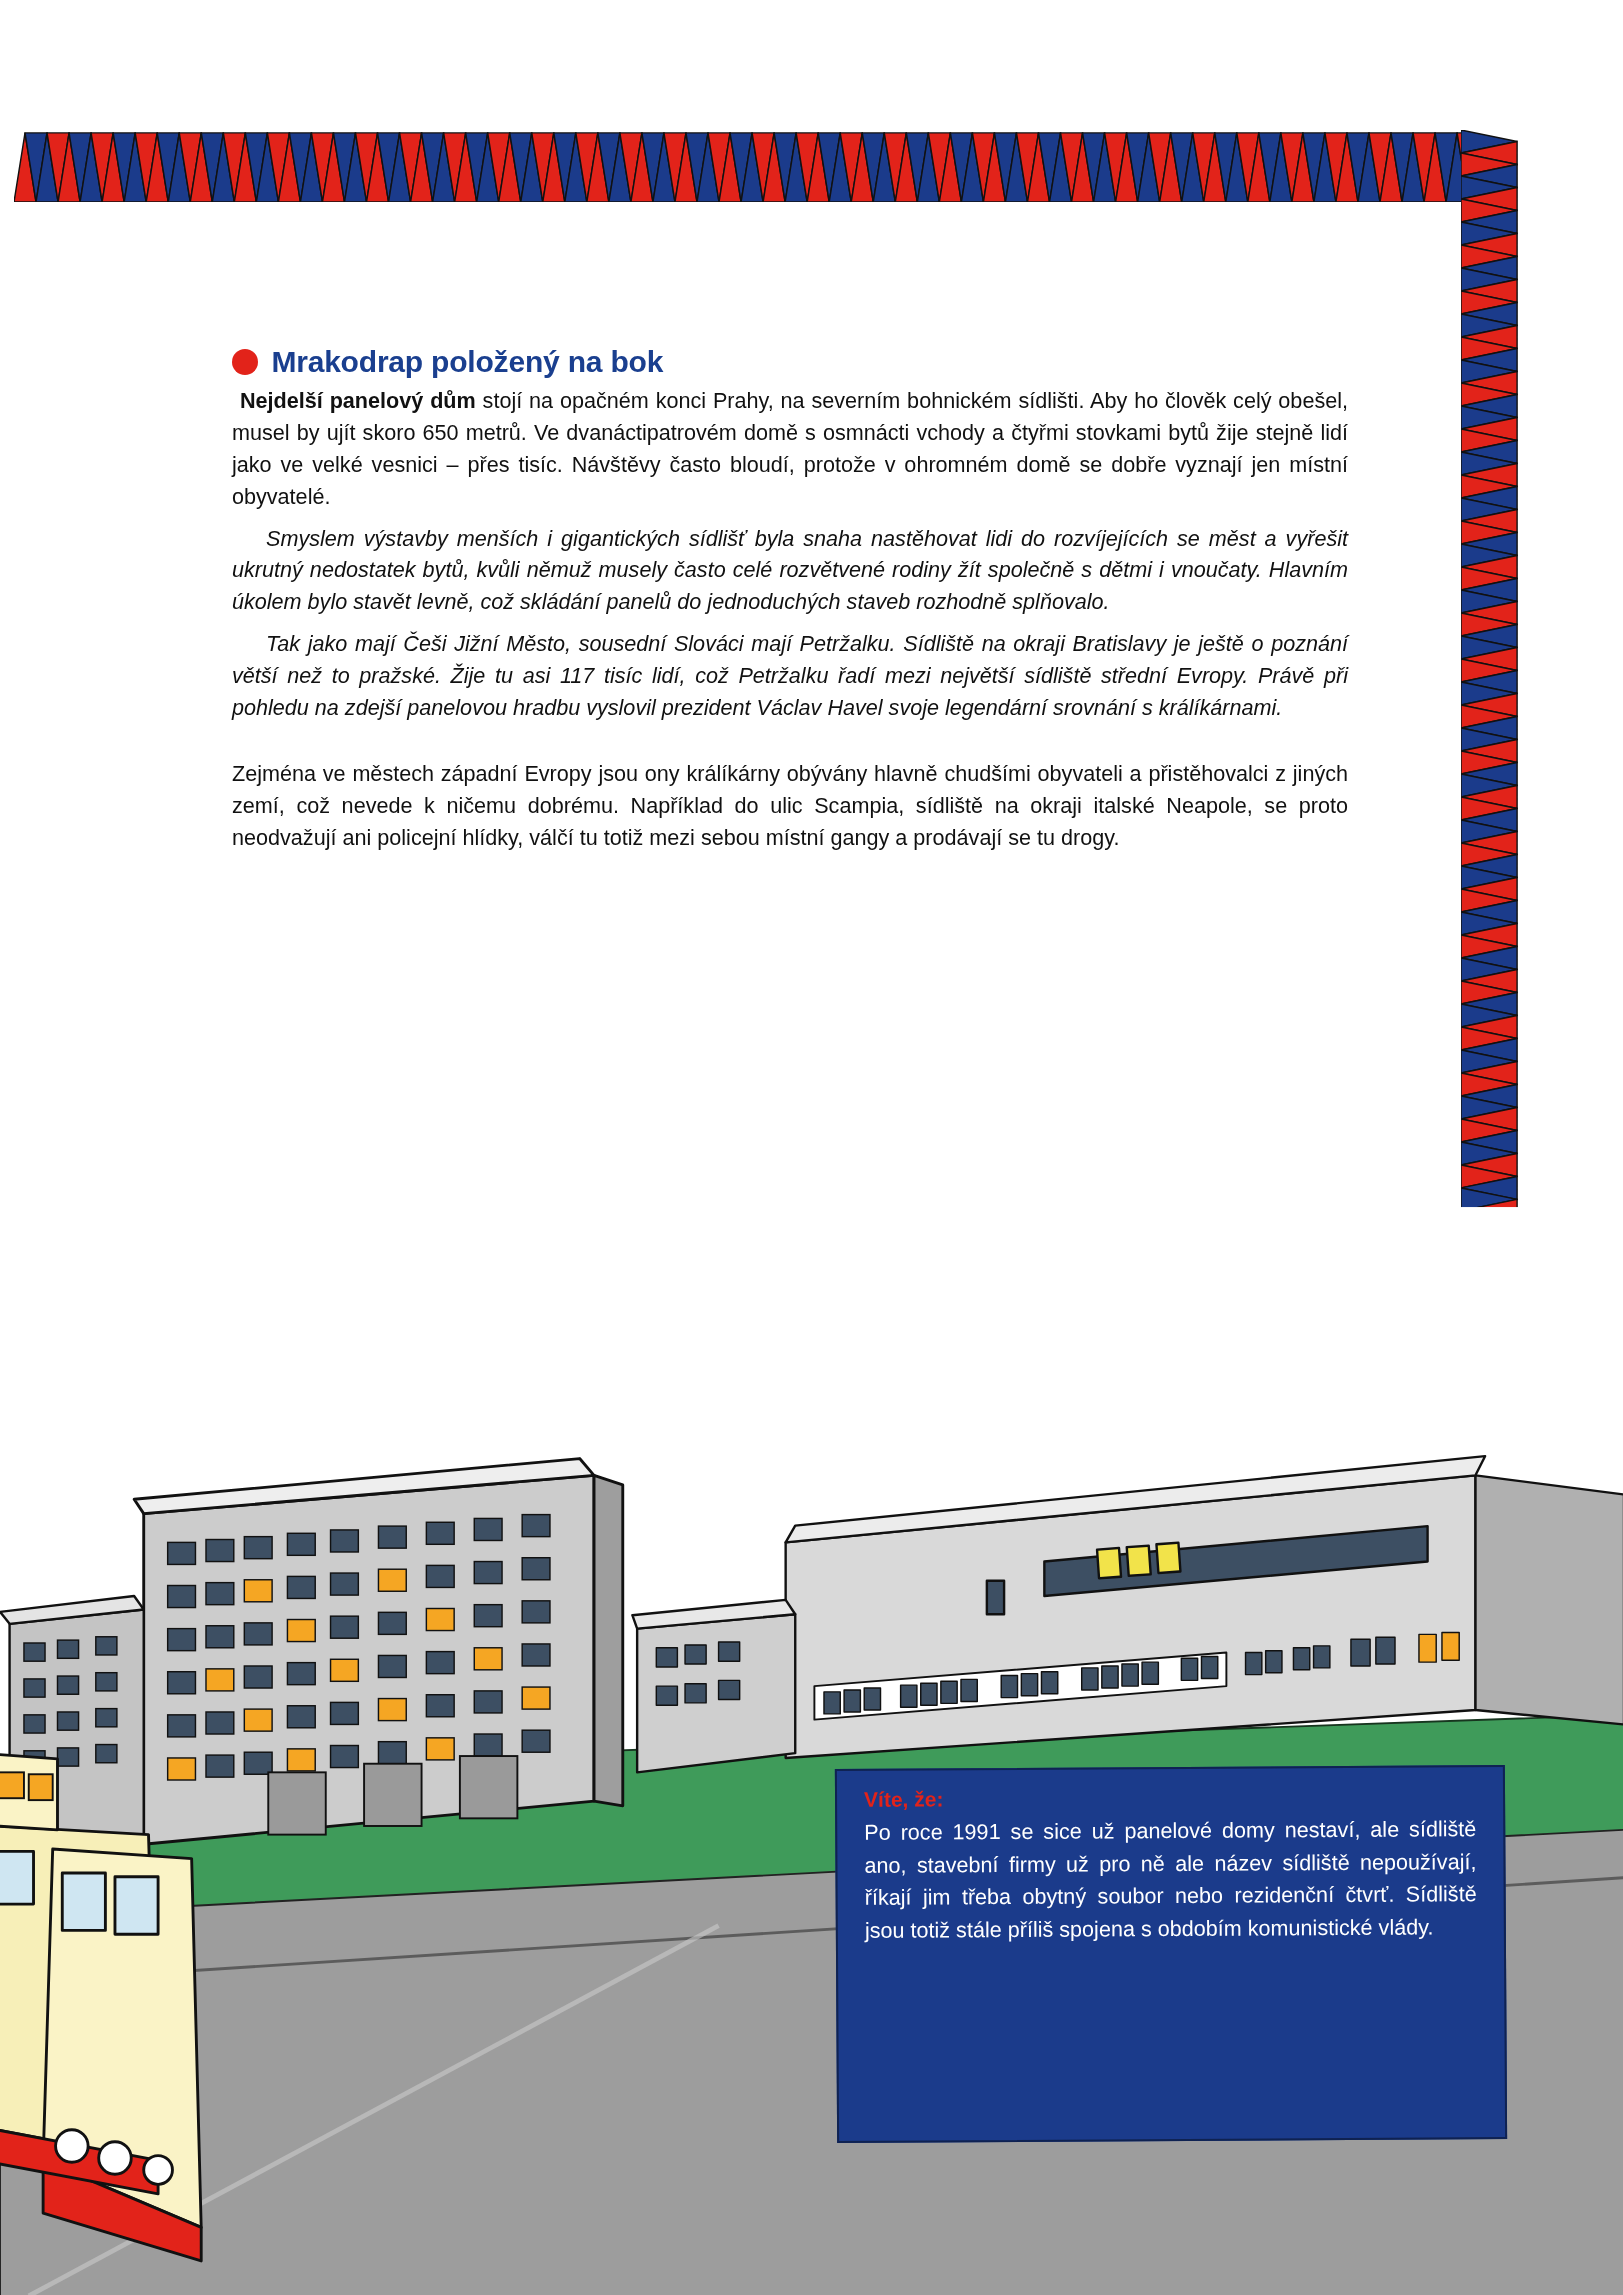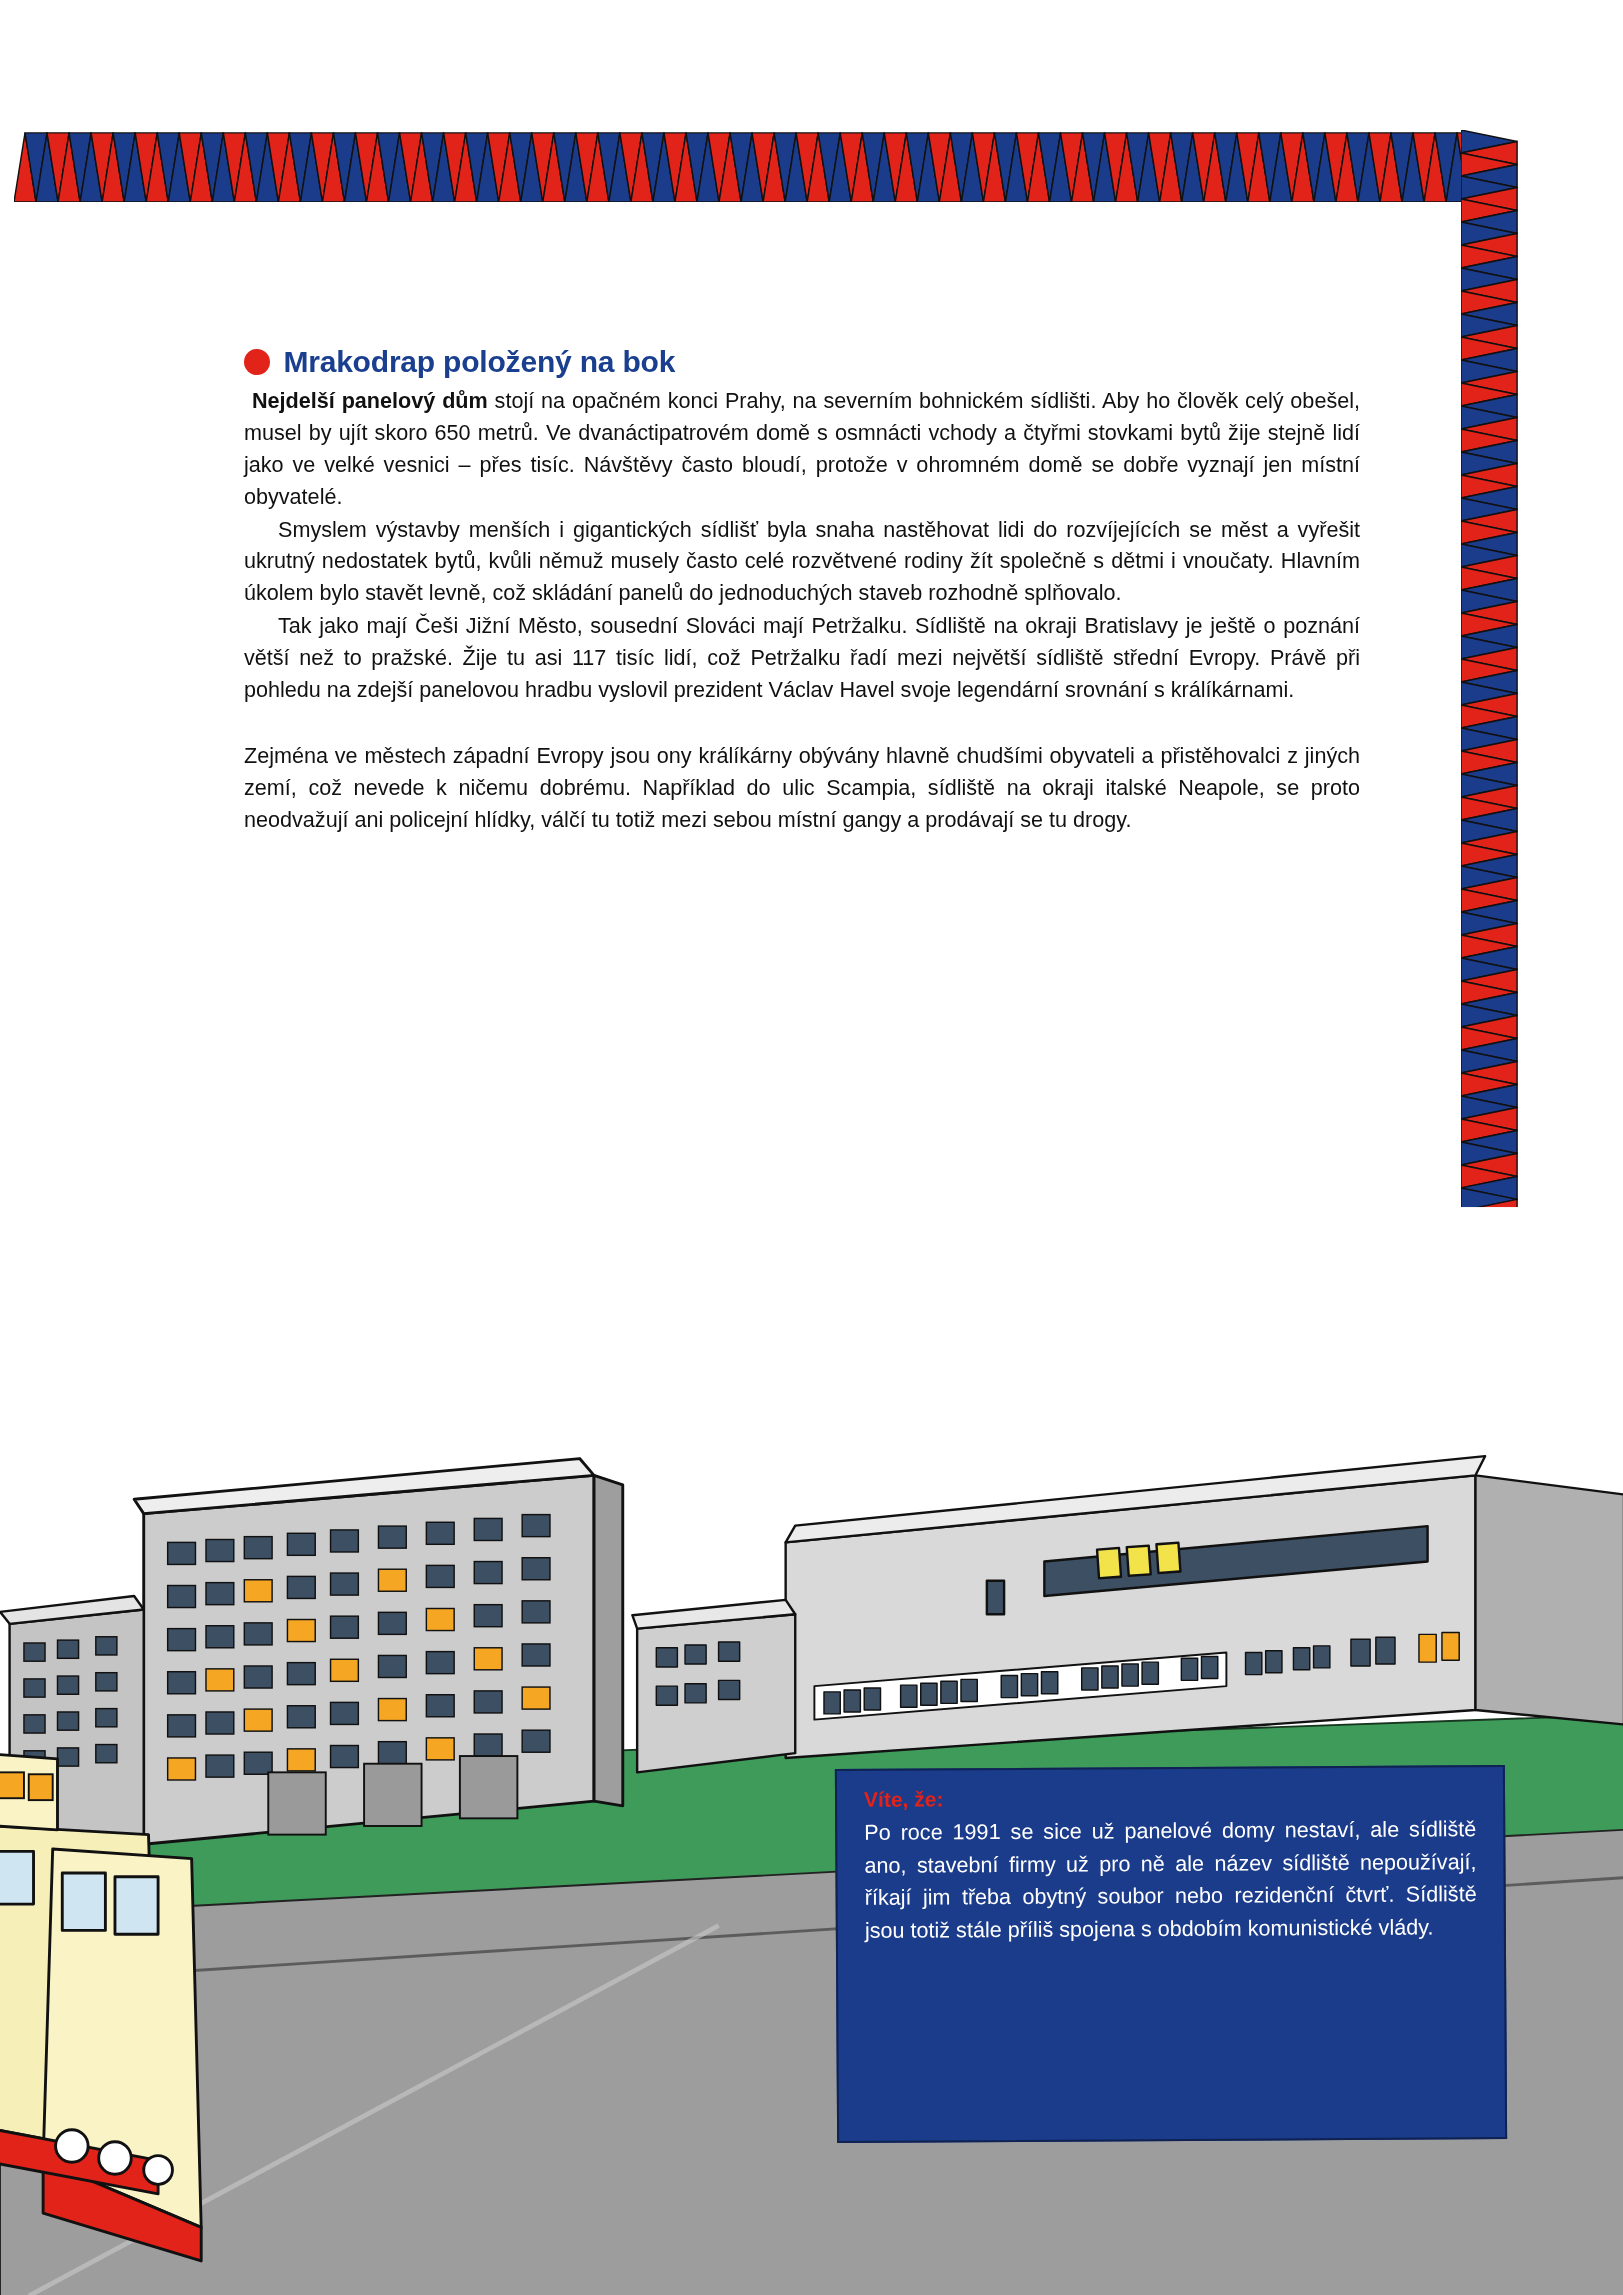--- a/index.html
+++ b/index.html
@@ -32,21 +32,21 @@
     left: 1461px;
     top: 130px;
     width: 58px;
     height: 1102px;
     overflow: hidden;
   }
 
   
   .content {
     position: absolute;
-    left: 244px;
+    left: 232px;
     top: 345px;
     width: 1116px;
   }
   .heading {
     display: flex;
     align-items: center;
     gap: 13.4px;
     margin-bottom: 6.7px;
   }
   .bullet-dot {
@@ -66,21 +66,22 @@
   p.body {
     font-size: 21.6px;
     line-height: 1.48;
     color: #111111;
     text-align: justify;
     margin: 0;
     text-indent: 0;
   }
   p.body + p.body {
     text-indent: 34px;
-    margin-top: 1px;
+    margin-top: 10px;
+    font-style: italic;
   }
   p.body b { font-weight: bold; margin-left: 8px; }
   .section-gap { height: 34px; }
 
   
   .illustration {
     position: absolute;
     left: 0;
     top: 1207px;
     width: 1624px;

